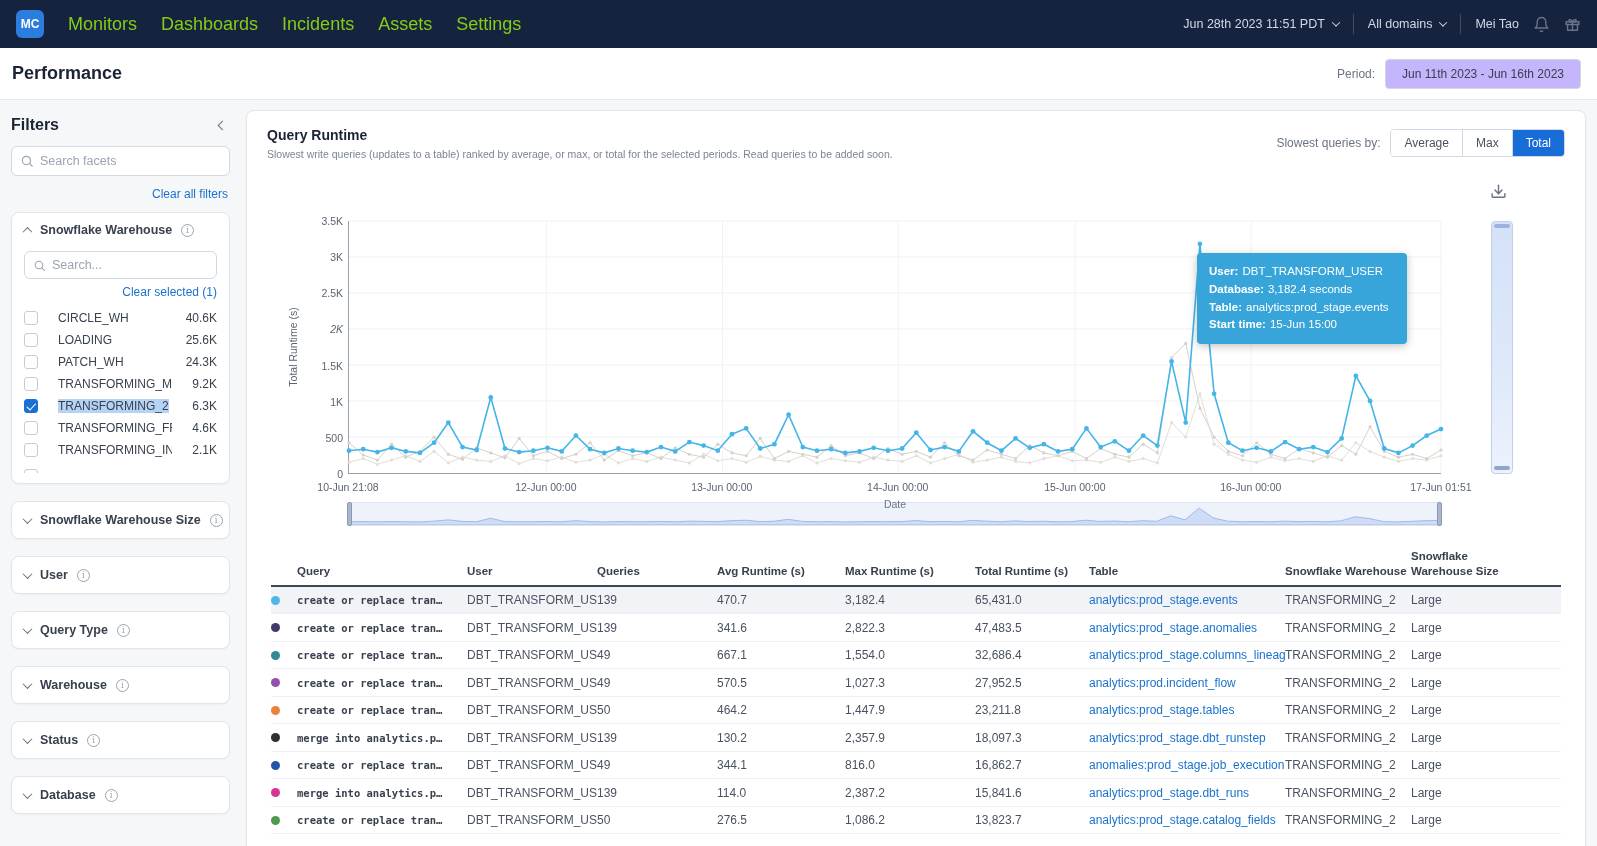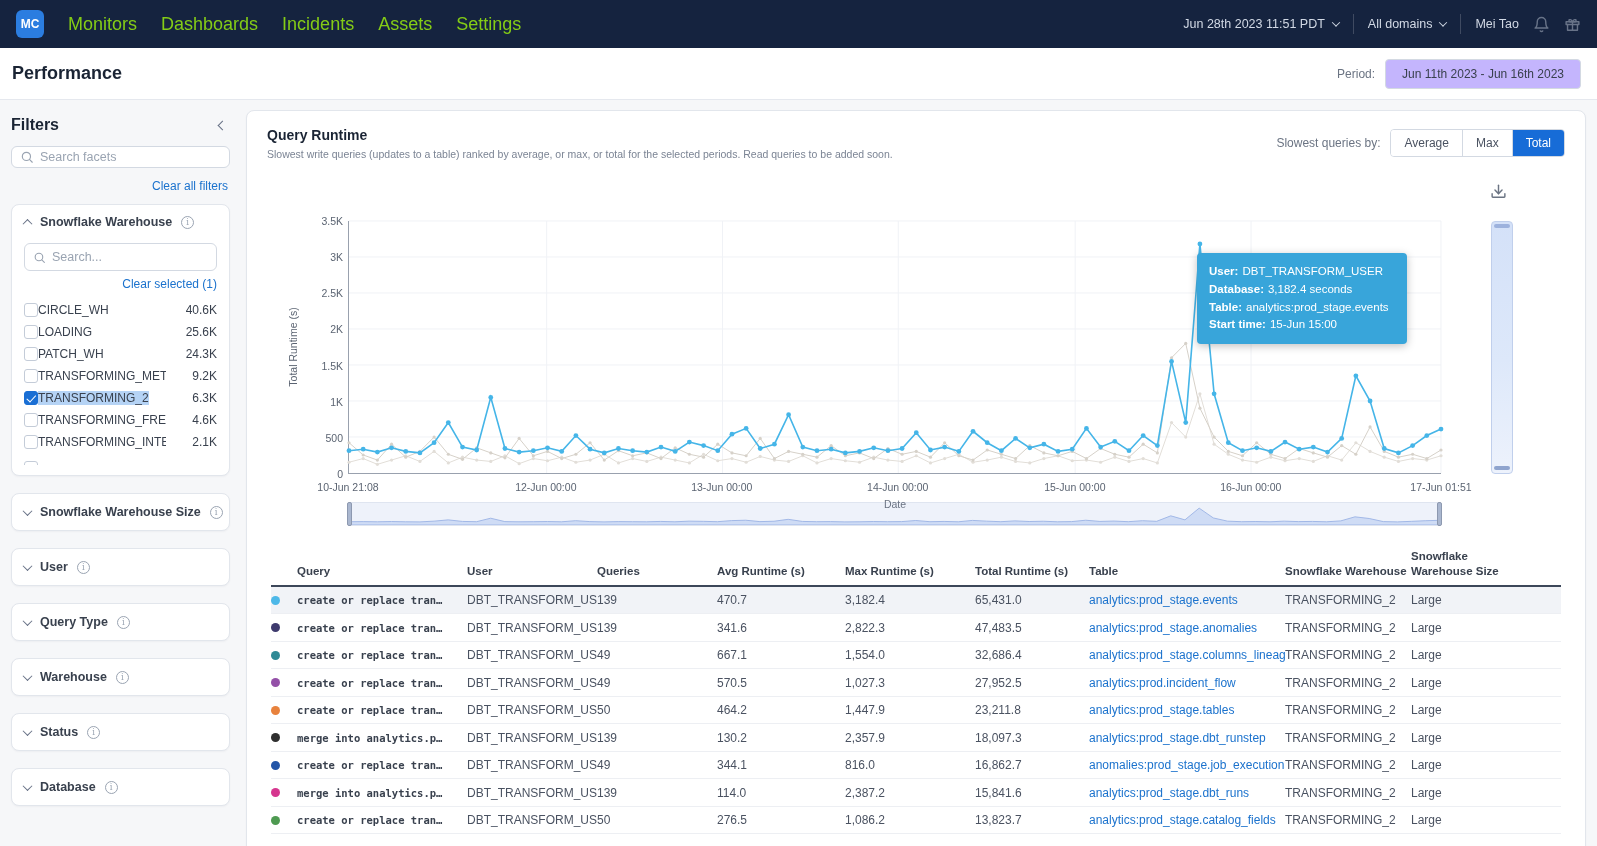--- a/index.html
+++ b/index.html
@@ -32,32 +32,32 @@
 
   
   .content{display:flex;gap:16px;padding:10px 11px 0 11px;align-items:flex-start}
   .sidebar{width:219px;flex:none}
   .main-card{flex:1;background:#fff;border:1px solid #e2e6ec;border-radius:8px;min-height:980px;position:relative;box-shadow:0 1px 2px rgba(16,24,40,.04)}
 
   
   .filters-head{display:flex;align-items:center;margin:6px 0 12px}
   .filters-title{font-size:16px;font-weight:700;color:#1a2434}
   .collapse-btn{margin-left:auto;cursor:pointer;display:flex;padding:4px}
-  .search-box{height:22px;border:1px solid #d3d9e2;border-radius:6px;background:#fff;display:flex;align-items:center;padding:0 8px;gap:6px}
+  .search-box{height:30px;border:1px solid #d3d9e2;border-radius:6px;background:#fff;display:flex;align-items:center;padding:0 8px;gap:6px}
   .search-box input{border:none;outline:none;flex:1;font-size:12.5px;color:#39414e;background:transparent;font-family:inherit;min-width:0}
   input::placeholder{color:#9aa4b2}
   .clear-link{display:block;text-align:right;color:#1b72cd;font-size:12px;cursor:pointer}
   .clear-all{margin:11px 2px 11px 0}
   .fcard{background:#fff;border:1px solid #e2e6ec;border-radius:8px;padding:10px 12px;box-shadow:0 1px 2px rgba(16,24,40,.04)}
   .fcard-head{display:flex;align-items:center;gap:9px;cursor:pointer}
   .fc-title{font-size:12.5px;font-weight:600;color:#39414e;white-space:nowrap}
   .search-box.small{height:28px;margin:14px 0 6px}
   .clear-sel{margin:2px 0 8px}
   #facet-options{height:166px;overflow:hidden}
-  .fopt{display:flex;align-items:center;gap:0;height:22px;cursor:pointer}
+  .fopt{display:flex;align-items:center;gap:20px;height:22px;cursor:pointer}
   .fopt.partial{margin-top:4px}
   .cbx{width:14px;height:14px;border:1.5px solid #c4ccd8;border-radius:3px;background:#fff;position:relative;flex:none}
   .cbx.checked{background:#1a6fd4;border-color:#1a6fd4}
   .cbx.checked::after{content:"";position:absolute;left:4px;top:0.5px;width:3.5px;height:7.5px;border:solid #fff;border-width:0 1.8px 1.8px 0;transform:rotate(43deg)}
   .flabel{font-size:12px;color:#39414e;white-space:nowrap;overflow:hidden;max-width:128px}
   .flabel.sel{background:#b5d3f5}
   .fcount{margin-left:auto;font-size:12px;color:#39414e}
   .fcard.collapsed{height:38px;display:flex;align-items:center;gap:9px;padding:0 12px;margin-top:17px;cursor:pointer}
   .info{width:13px;height:13px;border:1px solid #9aa4b2;border-radius:50%;color:#9aa4b2;font-size:8.5px;display:inline-flex;align-items:center;justify-content:center;flex:none}
   .info::after{content:"i";font-family:"DejaVu Serif",serif}
@@ -289,21 +289,21 @@
             <polyline points="7 10 12 15 17 10"></polyline>
             <line x1="12" y1="15" x2="12" y2="3"></line>
           </svg>
       </span>
       <span class="y-title">Total Runtime (s)</span>
       <div id="y-labels">
           <div class="y-tick" style="top: 299px;">0</div>
           <div class="y-tick" style="top: 262.857px;">500</div>
           <div class="y-tick" style="top: 226.714px;">1K</div>
           <div class="y-tick" style="top: 190.571px;">1.5K</div>
-          <div class="y-tick" style="top: 154.429px;">2K</div>
+          <div class="y-tick" style="top: 154.429px; font-style: italic;">2K</div>
           <div class="y-tick" style="top: 118.286px;">2.5K</div>
           <div class="y-tick" style="top: 82.1429px;">3K</div>
           <div class="y-tick" style="top: 46px;">3.5K</div>
         </div>
       <div class="plot">
         <svg id="chart-svg" xmlns="http://www.w3.org/2000/svg" viewBox="0 0 1093 253" preserveAspectRatio="none">
             <line x1="0" y1="216.85714285714286" x2="1093" y2="216.85714285714286" stroke="#f0f2f6" stroke-width="1"></line>
             <line x1="0" y1="180.71428571428572" x2="1093" y2="180.71428571428572" stroke="#f0f2f6" stroke-width="1"></line>
             <line x1="0" y1="144.57142857142858" x2="1093" y2="144.57142857142858" stroke="#f0f2f6" stroke-width="1"></line>
             <line x1="0" y1="108.42857142857144" x2="1093" y2="108.42857142857144" stroke="#f0f2f6" stroke-width="1"></line>

